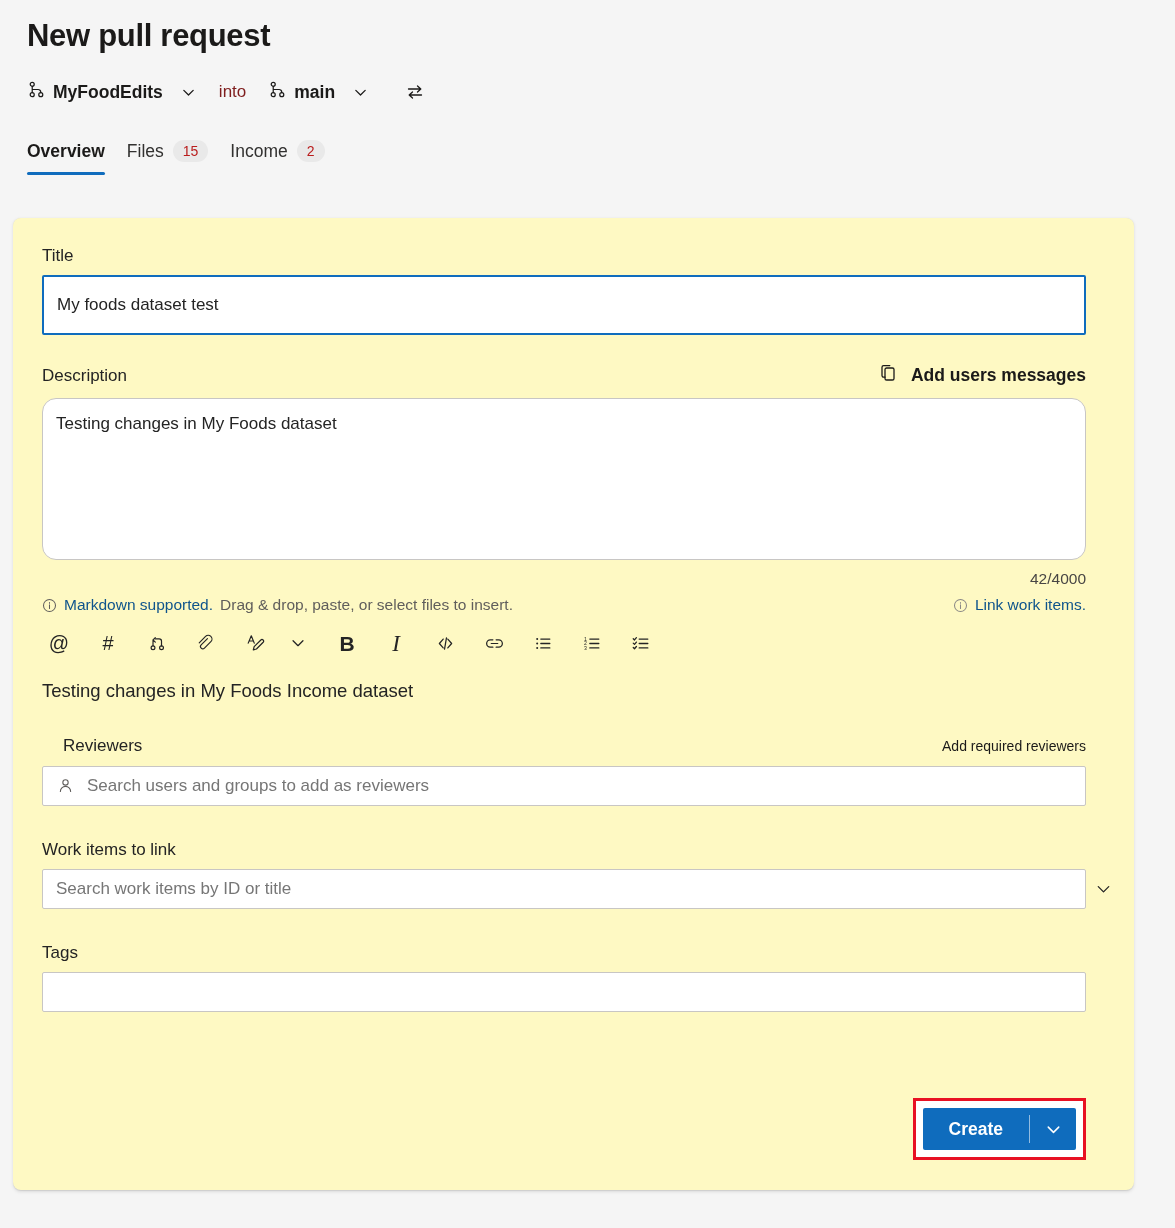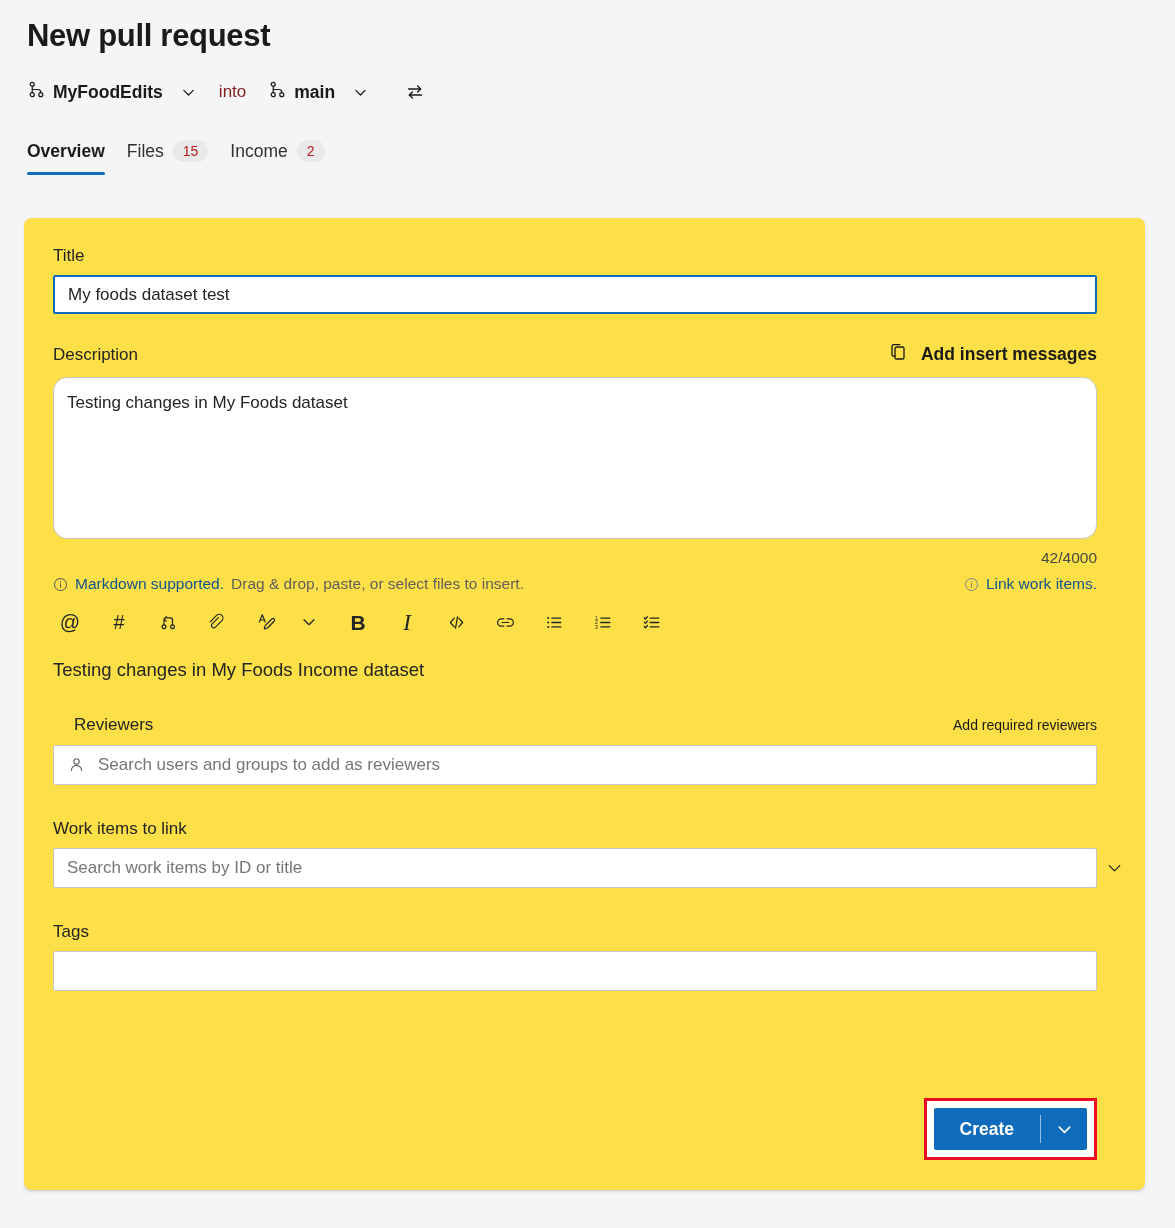--- a/index.html
+++ b/index.html
@@ -48,31 +48,31 @@
     height: 3px; background: #0f6cbd; border-radius: 2px;
   }
   .badge {
     background: #e9e9e9; color: #b91c1c;
     border-radius: 11px; padding: 2px 10px;
     font-size: 14px; font-weight: 400; line-height: 18px;
   }
 
   
   .card {
-    position: absolute; left: 24px; top: 218px;
+    position: absolute; left: 13px; top: 218px;
     width: 1121px; height: 972px;
-    background: #fde047; border-radius: 8px;
+    background: #fef9c3; border-radius: 8px;
     box-shadow: 0 1.6px 3.6px rgba(0,0,0,0.10), 0 0.3px 0.9px rgba(0,0,0,0.08);
   }
   .card-inner { padding: 28px 21px 0 29px; }
 
   .field-label { font-size: 17px; color: #242424; margin-bottom: 9px; }
 
   .text-input {
-    width: 1044px; height: 39px;
+    width: 1044px; height: 60px;
     border: 1px solid #c8c6c4; border-radius: 2px;
     background: #fff; font-size: 17px; color: #242424;
     padding: 0 13px; font-family: inherit; outline: none;
   }
   .text-input.focused { border: 2px solid #0f6cbd; }
   .text-input::placeholder { color: #767676; }
 
   .row-between { display: flex; align-items: center; justify-content: space-between; width: 1044px; }
 
   .link-btn {
@@ -244,21 +244,21 @@
       
       <div class="row-between" style="margin-top:27px;">
         <div class="field-label" style="margin-bottom:0;">Description</div>
         <div class="link-btn">
           <span>
             <svg width="22" height="22" viewBox="0 0 22 22" fill="none" stroke="#1b1a19" stroke-width="1.3">
               <rect x="7" y="6" width="9" height="12" rx="1.6"></rect>
               <path d="M7 15.2H5.6A1.6 1.6 0 0 1 4 13.6V5.2A1.6 1.6 0 0 1 5.6 3.6h6.2" stroke-linecap="round"></path>
             </svg>
           </span>
-          <span>Add insert messages</span>
+          <span>Add users messages</span>
         </div>
       </div>
 
       
       <textarea class="desc-area" style="margin-top: 9px;">Testing changes in My Foods dataset</textarea>
 
       <div class="char-count">42/4000</div>
 
       
       <div class="hint-row">

